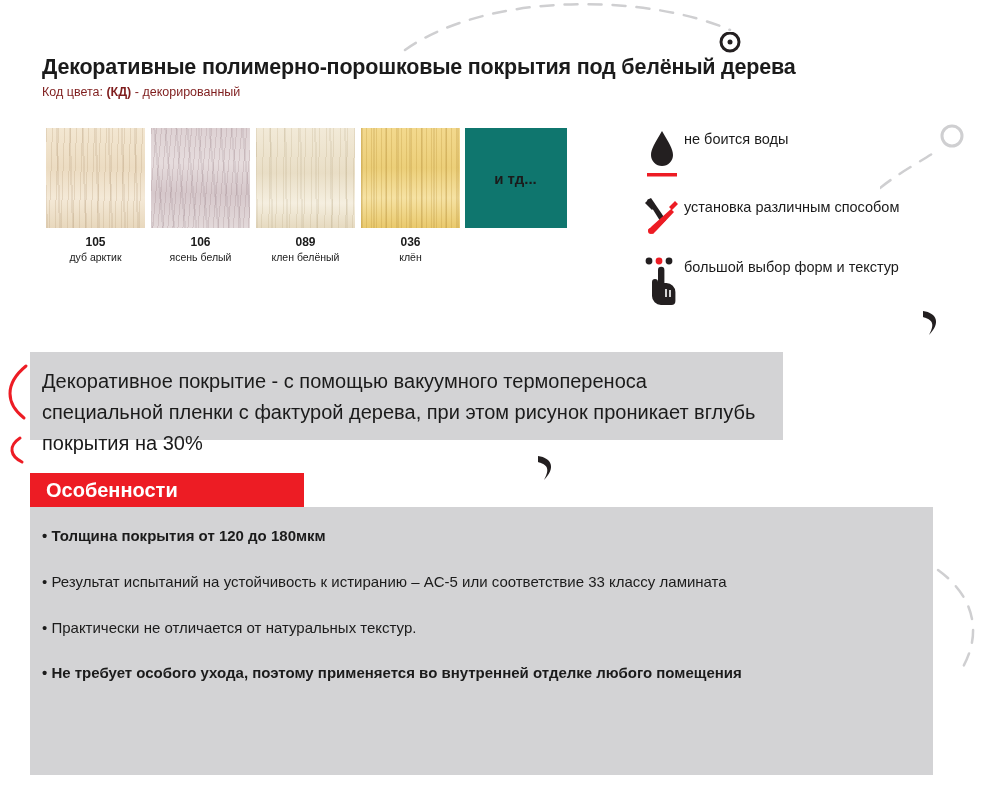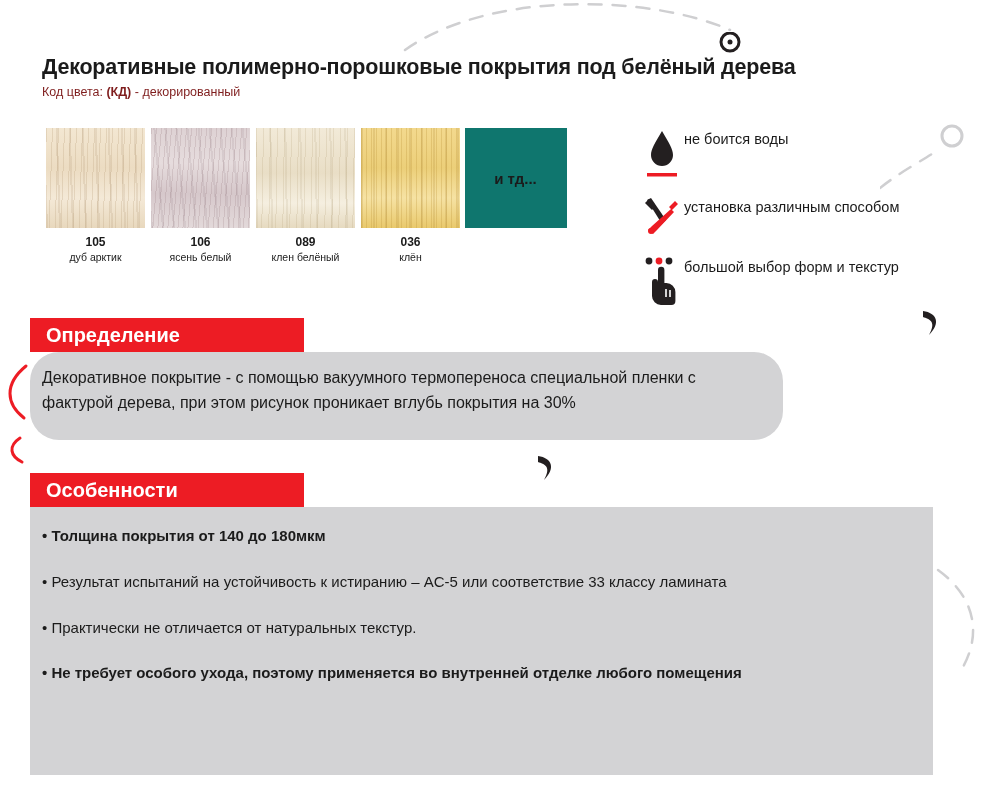--- a/index.html
+++ b/index.html
@@ -165,23 +165,22 @@
     position: absolute;
     background: #d3d3d5;
     color: #1b1b1b;
   }
 
   #def-tab { left: 30px; top: 318px; width: 258px; height: 34px; }
   #def-body {
     left: 30px; top: 352px; width: 753px; height: 88px;
     padding: 14px 18px 1px 12px;
     box-sizing: border-box;
-    font-size: 16px;
+    font-size: 20px;
     line-height: 1.55;
-    border-radius: 29px;
   }
 
   #feat-tab { left: 30px; top: 473px; width: 258px; height: 34px; }
   #feat-body {
     left: 30px; top: 507px; width: 903px; height: 268px;
     padding: 18px 18px 0 12px;
     box-sizing: border-box;
     font-size: 15px;
     line-height: 1.45;
   }
@@ -298,24 +297,23 @@
           <circle cx="27" cy="5" r="3.4" fill="#231f20"></circle>
           <path d="M16,14 a3.2,3.2 0 0 1 6.4,0 V27 h2 a9,9 0 0 1 9,9 v9 a4,4 0 0 1 -4,4 H19 a9,9 0 0 1 -9,-9 V26 a3,3 0 0 1 6,0 Z" fill="#231f20"></path>
           <path d="M24,33 v8 M28,34 v7" stroke="#ffffff" stroke-width="1.6" fill="none"></path>
         </svg>
       </div>
       <div class="feature-text">большой выбор форм и текстур</div>
     </div>
 
   </div>
 
-  <div class="section-tab" id="def-tab">Определение</div>
   <div class="section-body" id="def-body">Декоративное покрытие - с помощью вакуумного термопереноса специальной пленки с фактурой дерева, при этом рисунок проникает вглубь покрытия на 30%</div>
 
   <div class="section-tab" id="feat-tab">Особенности</div>
   <div class="section-body" id="feat-body">
-    <p class="bullet-bold">• Толщина покрытия от 140 до 180мкм</p>
+    <p class="bullet-bold">• Толщина покрытия от 120 до 180мкм</p>
     <p>• Результат испытаний на устойчивость к истиранию – AC-5 или соответствие 33 классу ламината</p>
     <p>• Практически не отличается от натуральных текстур.</p>
     <p>• Не требует особого ухода, поэтому применяется во внутренней отделке любого помещения</p>
   </div>
 
 </div>
 
 </body></html>

